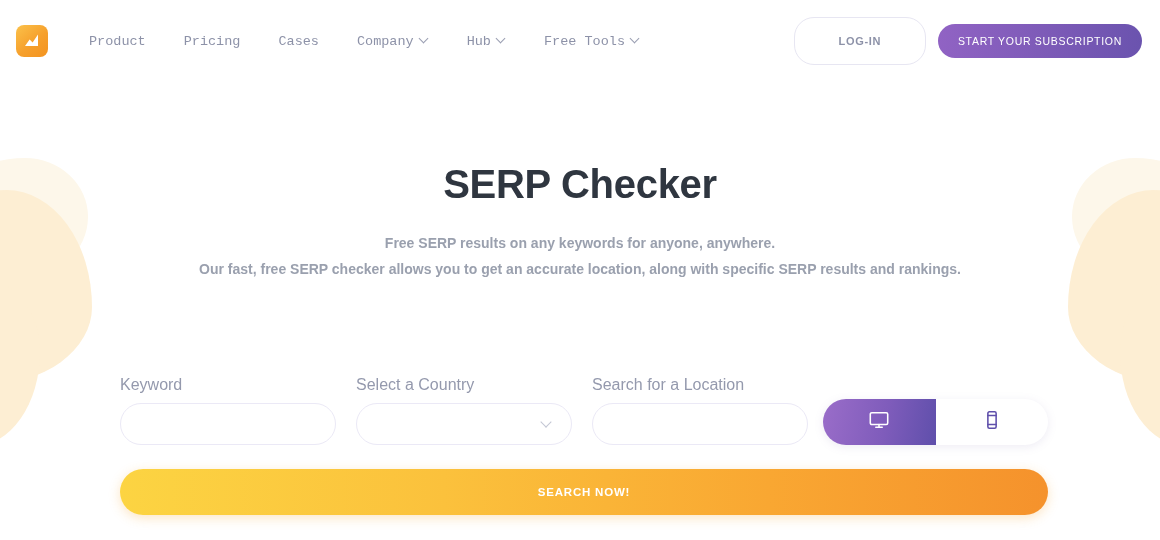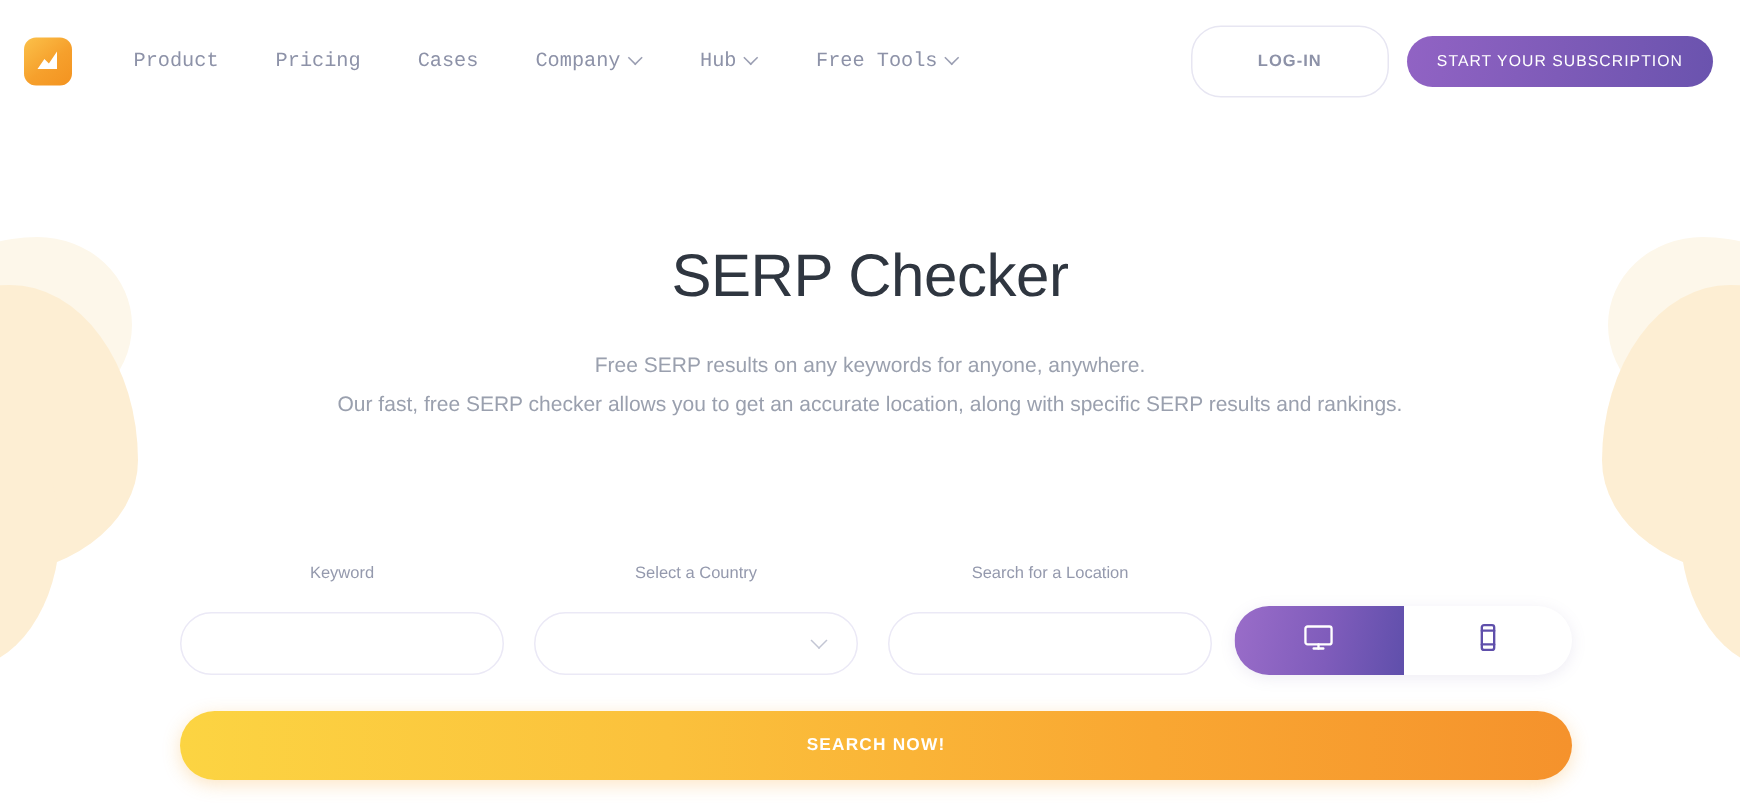--- a/index.html
+++ b/index.html
@@ -62,30 +62,30 @@
   .btn-sub {
     height:34px; padding:0 20px; border-radius:20px; border:none;
     background:linear-gradient(100deg,#9163c4 0%,#7e5bb8 50%,#6a53ae 100%);
     color:#fff; font-size:10.5px; font-weight:400; letter-spacing:0.7px;
     display:flex; align-items:center; justify-content:center; cursor:pointer;
   }
 
   
   .hero { position:absolute; left:0; top:160px; width:1160px; text-align:center; z-index:4; }
   .hero-title {
-    font-size:40px; font-weight:400; color:#2f3640; letter-spacing:-0.3px; line-height:1.2;
+    font-size:40px; font-weight:700; color:#2f3640; letter-spacing:-0.3px; line-height:1.2;
   }
   .hero-sub { margin-top:22px; }
-  .hero-sub p { font-size:14px; color:#9aa0ae; line-height:1.86; font-weight:400; }
+  .hero-sub p { font-size:14px; color:#9aa0ae; line-height:1.86; font-weight:700; }
 
   
   .form { position:absolute; left:120px; top:376px; width:928px; z-index:4; }
   .form-row { display:flex; align-items:flex-end; gap:0; }
   .field { position:relative; }
-  .field-label { font-size:11px; color:#9499ad; margin-bottom:20px; display:block;text-align:center; }
+  .field-label { font-size:16px; color:#9499ad; margin-bottom:9px; display:block; }
   .pill {
     height:42px; border:1px solid #ebe9f6; border-radius:21px; background:#fff;
     width:100%; outline:none; font-size:13px; color:#3b4250;
     padding:0 18px; font-family:"Liberation Sans", sans-serif;
   }
   .pill::placeholder { color:#c3c6d4; }
   .f-keyword { width:217px; margin-right:20px; }
   .f-country { width:217px; margin-right:20px; }
   .f-location { width:217px; margin-right:15px; }
   .select-chev {

